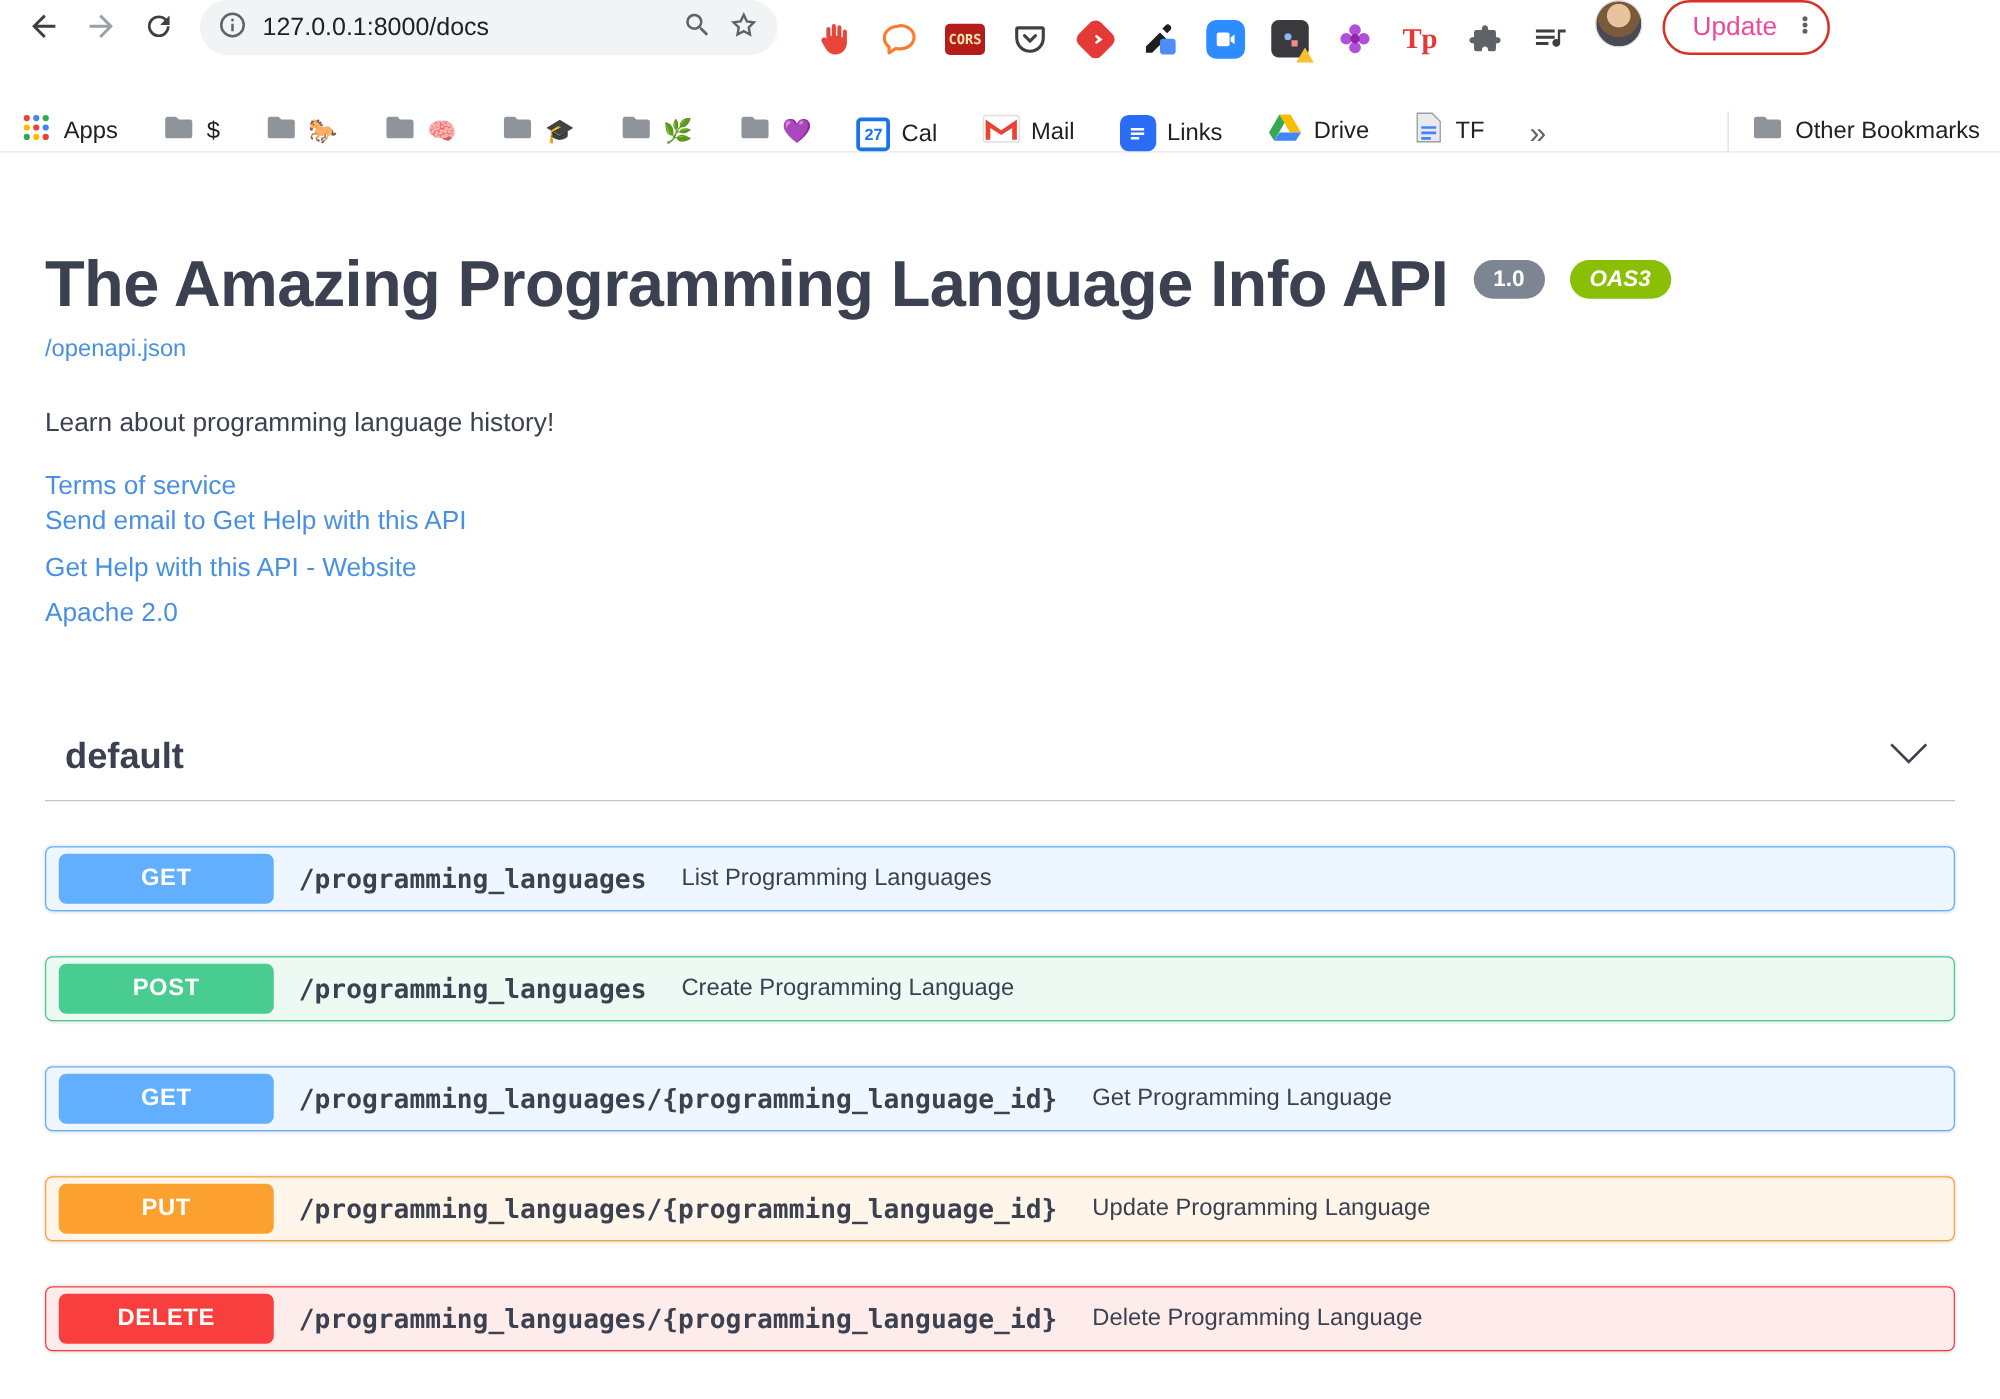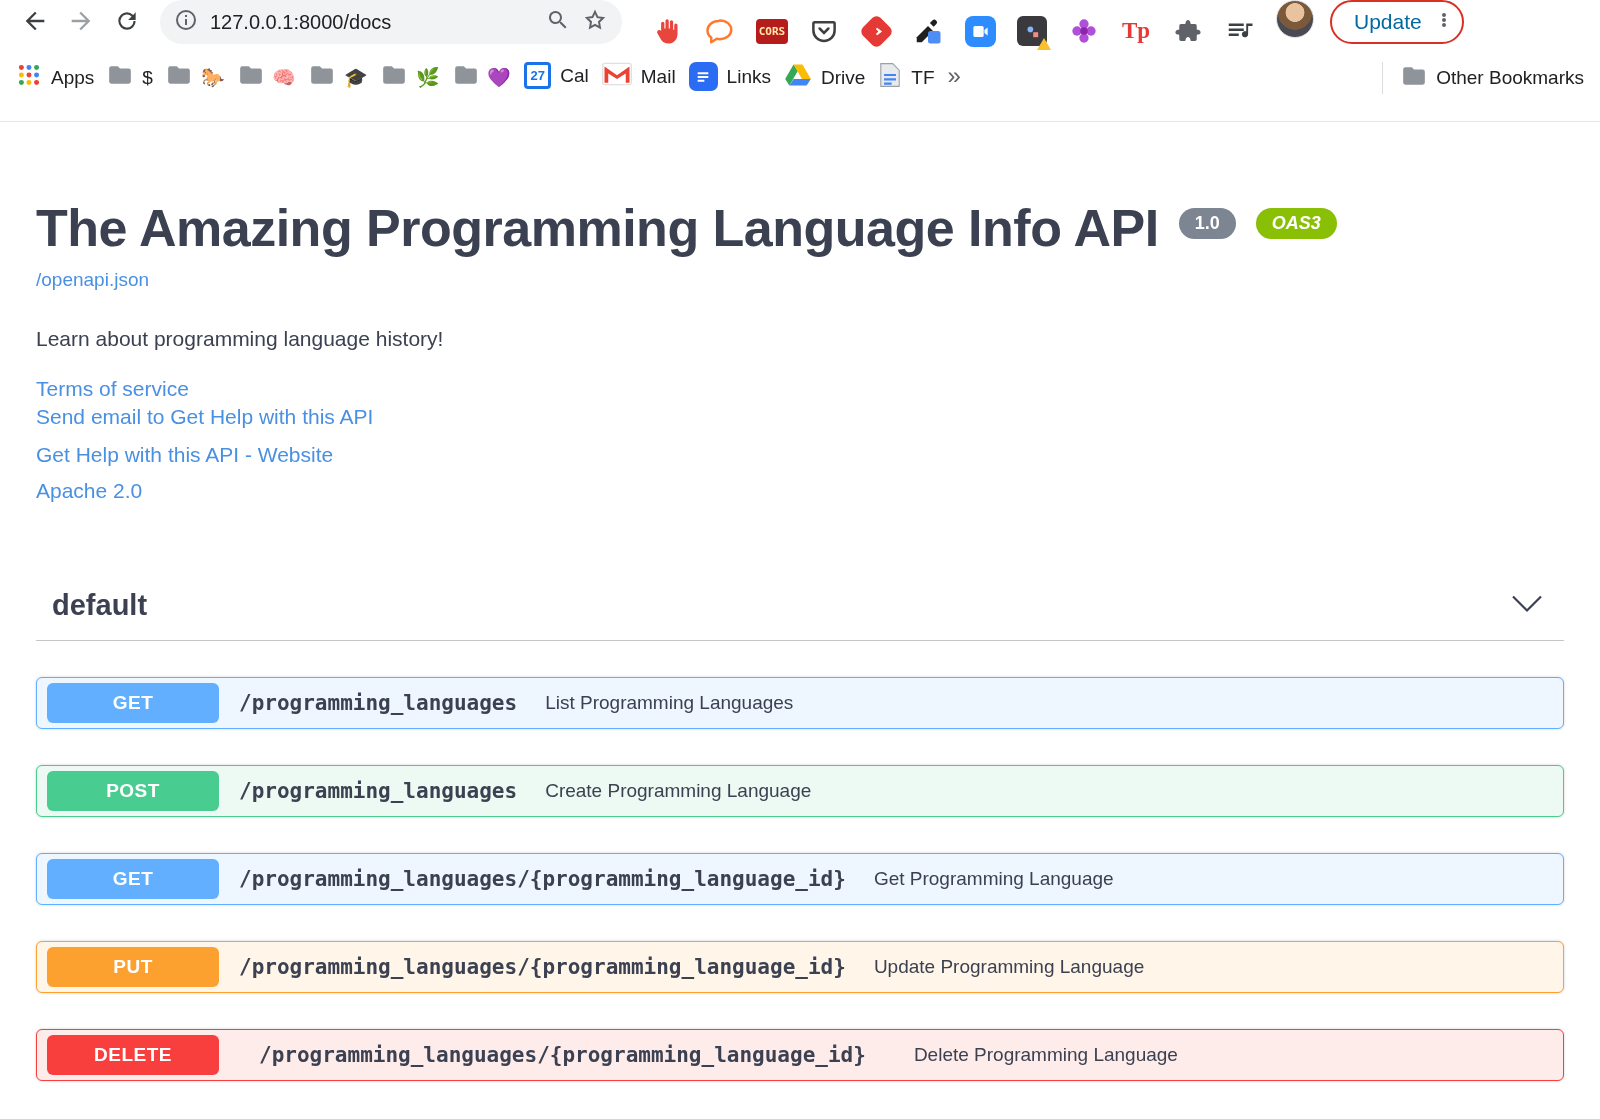--- a/index.html
+++ b/index.html
@@ -17,23 +17,23 @@
   .ext-red-diamond{width:25px;height:25px;background:#e53935;border-radius:6px;transform:rotate(45deg);display:flex;align-items:center;justify-content:center;}
   .ext-red-diamond svg{transform:rotate(-45deg);}
   .ext-zoom{width:31px;height:31px;background:#2d8cff;border-radius:8px;display:flex;align-items:center;justify-content:center;}
   .ext-dark{width:30px;height:30px;background:#3a3a3e;border-radius:6px;display:flex;align-items:center;justify-content:center;}
   .warn-tri{position:absolute;right:-1px;bottom:-1px;width:0;height:0;border-left:7px solid transparent;border-right:7px solid transparent;border-bottom:12px solid #fbc02d;}
   .ext-tp{color:#e53935;font-weight:bold;font-size:23px;font-family:"Liberation Serif",serif;}
   .avatar{width:38px;height:38px;border-radius:50%;margin-left:18px;flex:0 0 auto;
     background:radial-gradient(circle at 50% 32%, #e8c39e 0 30%, #7a5a3a 32% 56%, #494a52 57%);
     border:1px solid #dadce0;}
   .update-btn{height:44px;border:2px solid #d93025;border-radius:22px;display:flex;align-items:center;gap:10px;padding:0 6px 0 22px;margin-left:16px;flex:0 0 auto;}
-  .update-text{color:#0369a1;font-size:21px;}
-
-  .bookmarks{height:60px;display:flex;align-items:flex-start;padding:0 16px;gap:13px;border-bottom:1px solid #e6e6e6;font-size:19px;color:#202124;}
+  .update-text{color:#ec4899;font-size:21px;}
+
+  .bookmarks{height:60px;display:flex;align-items:flex-end;padding:0 16px;gap:36px;border-bottom:1px solid #e6e6e6;font-size:19px;color:#202124;}
   .bm{display:flex;align-items:center;gap:9px;white-space:nowrap;}
   .bm-right{margin-left:auto;display:flex;align-items:center;gap:18px;}
   .vsep{width:1px;height:32px;background:#dadce0;}
   .cal-icon{width:27px;height:27px;background:#fff;border:3px solid #1a73e8;border-radius:4px;display:flex;align-items:center;justify-content:center;}
   .cal-num{color:#1a73e8;font-weight:bold;font-size:13px;}
   .links-icon{width:29px;height:29px;background:#2a6df4;border-radius:7px;display:flex;align-items:center;justify-content:center;}
   .overflow-chev{font-size:24px;color:#5f6368;}
 
   
   .content{padding:78px 36px 0;}
@@ -51,21 +51,21 @@
   .lnk-lic{margin-top:12px;}
 
   .tag-header{margin-top:86px;display:flex;justify-content:space-between;align-items:center;border-bottom:1px solid rgba(59,65,81,.3);padding:0 22px 18px 16px;}
   .tag-name{font-size:29px;font-weight:bold;color:var(--title,#3b4151);}
 
   .opblock{height:52px;display:flex;align-items:center;border:1px solid;border-radius:6px;margin-top:36px;box-shadow:0 0 3px rgba(0,0,0,.18);}
   .opblock:first-of-type{margin-top:22px;}
   .opblock.get{border-color:var(--get,#61affe);background:#eef6ff;}
   .opblock.post{border-color:var(--post,#49cc90);background:#edfaf3;}
   .opblock.put{border-color:var(--put,#fca130);background:#fff6e9;}
-  .opblock.delete{border-color:var(--delete,#f93e3e);background:#feeceb;gap:20px;}
+  .opblock.delete{border-color:var(--delete,#f93e3e);background:#feeceb;}
   .method{width:172px;height:40px;margin-left:10px;border-radius:6px;color:#fff;font-weight:bold;font-size:19px;display:flex;align-items:center;justify-content:center;letter-spacing:.5px;flex:0 0 auto;}
   .method.get{background:var(--get,#61affe);}
   .method.post{background:var(--post,#49cc90);}
   .method.put{background:var(--put,#fca130);}
   .method.delete{background:var(--delete,#f93e3e);}
   .path{margin-left:20px;font-family:"DejaVu Sans Mono",monospace;font-weight:bold;font-size:21px;color:var(--title,#3b4151);white-space:nowrap;}
   .summary{margin-left:28px;font-size:19px;color:var(--title,#3b4151);white-space:nowrap;}
 </style>
 </head>
 <body>

